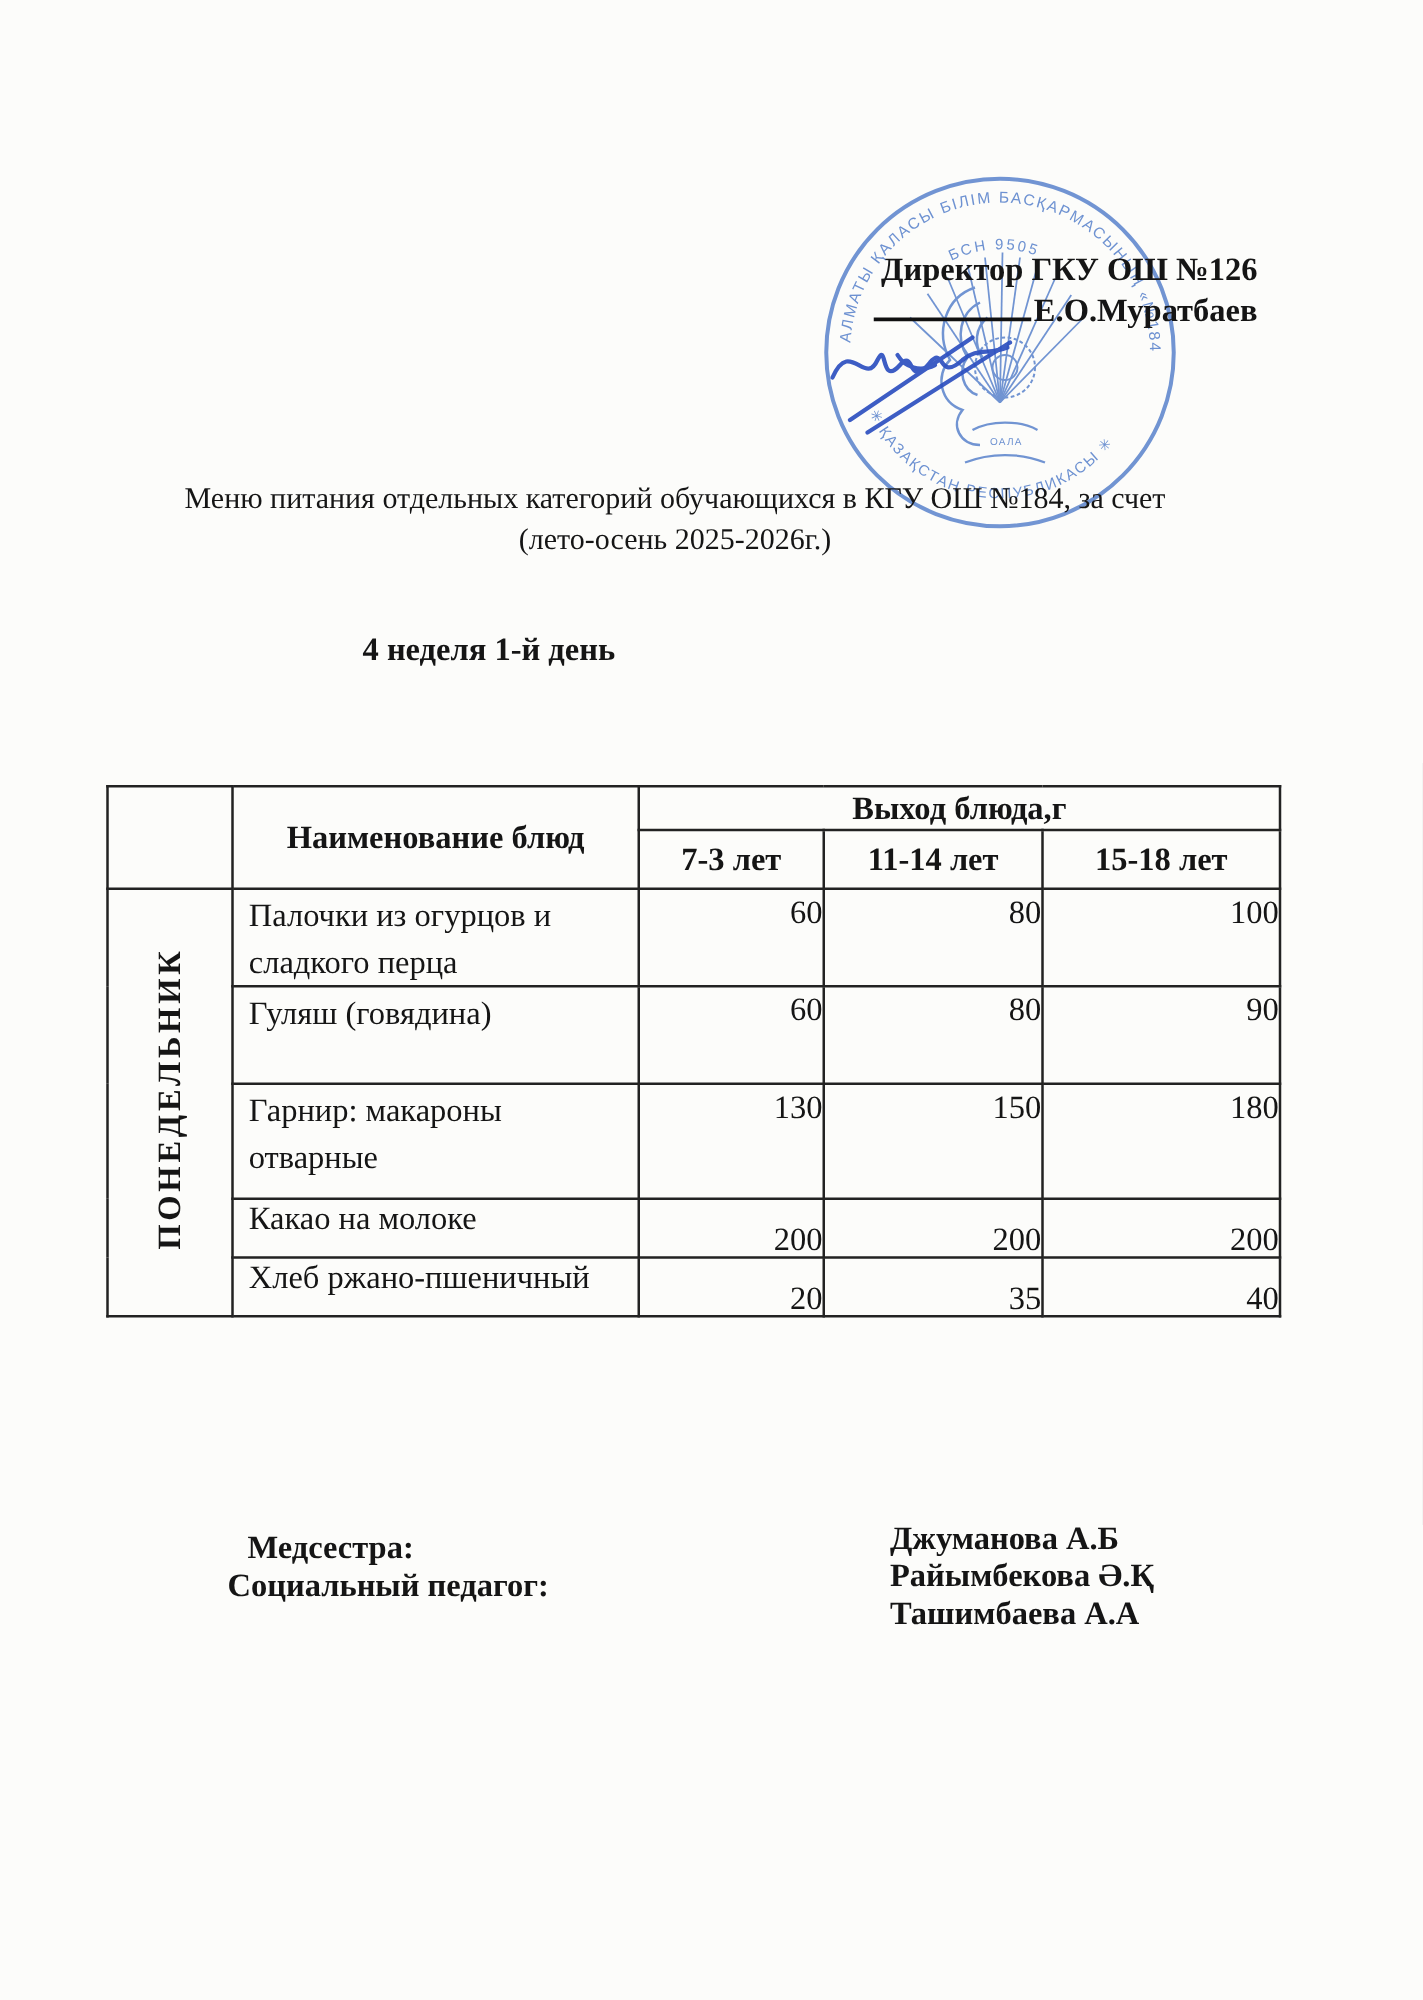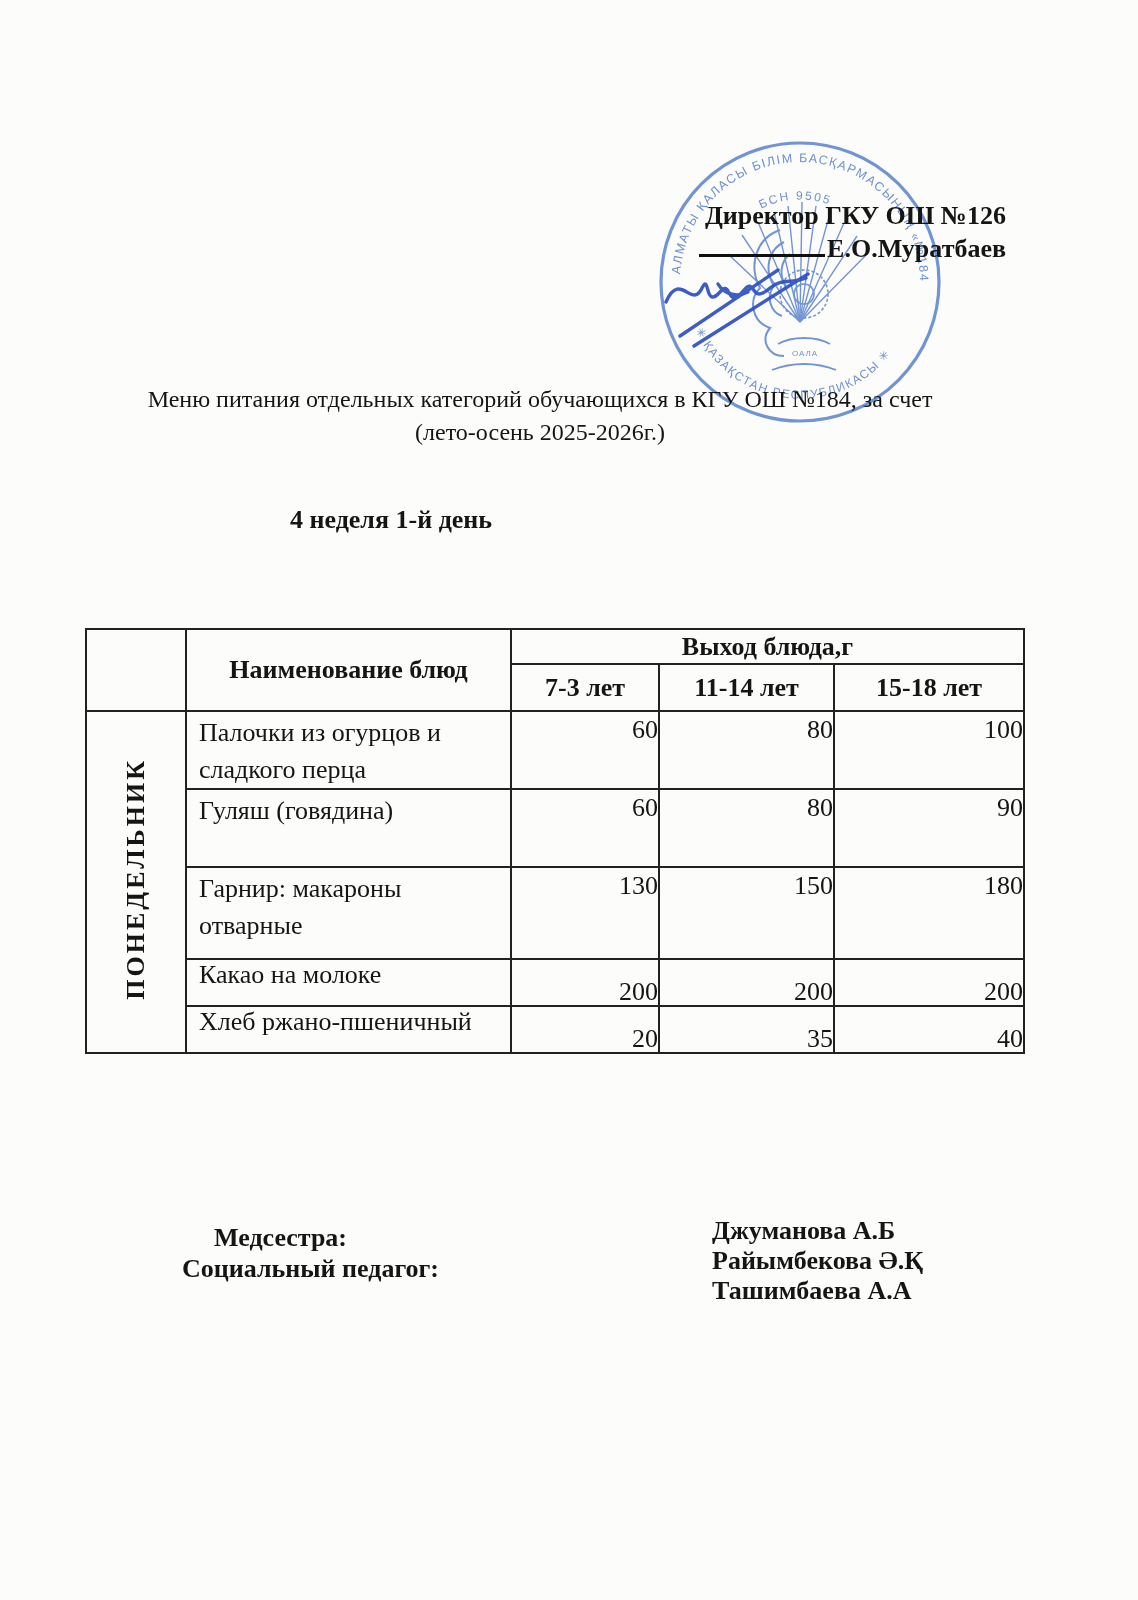--- a/index.html
+++ b/index.html
@@ -56,21 +56,21 @@
   .day-vertical {
     display:inline-block;
     writing-mode:vertical-rl; transform:rotate(180deg);
     font-weight:bold; font-size:26px; letter-spacing:3px; line-height:1;
   }
   
   .sign-roles {
     position:absolute; left:182px; top:1222px;
     font-weight:bold; font-size:26px; line-height:31px; white-space:nowrap;
   }
-  .sign-roles .indent { margin-left:32px; }
+  .sign-roles .indent { margin-left:16px; }
   .sign-names {
     position:absolute; left:712px; top:1216px;
     font-weight:bold; font-size:26px; line-height:30px; white-space:nowrap;
   }
 </style>
 </head>
 <body>
 
 <div class="page">
 

